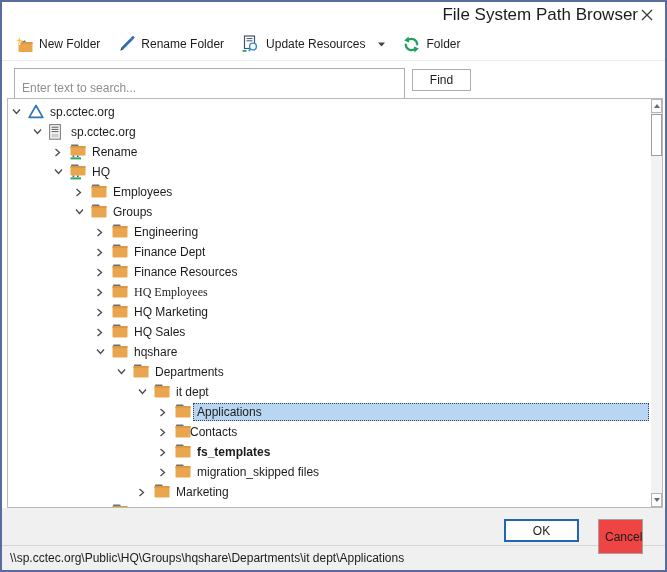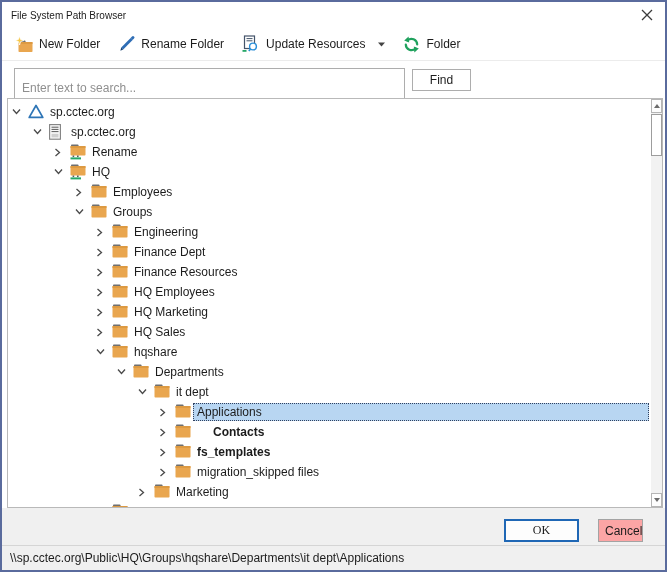--- a/index.html
+++ b/index.html
@@ -4,21 +4,21 @@
 <style>
   html,body{margin:0;padding:0;background:#cfcfcf;}
   .window{
     width:667px;height:572px;box-sizing:border-box;
     border:2px solid #5a6b9d;background:#ffffff;
     display:flex;flex-direction:column;position:relative;
     font-family:"Liberation Sans",sans-serif;font-size:12px;color:#1c1c1c;
   }
   
   .titlebar{flex:0 0 26px;display:flex;align-items:center;padding:0 9px;background:#ffffff;}
-  .title{flex:1;font-size:10px;}
+  .title{flex:1;font-size:17px;text-align:right;}
   .close-btn{width:18px;height:18px;display:flex;align-items:center;justify-content:center;}
   
   .toolbar{flex:0 0 32px;display:flex;align-items:center;padding:0 3px;background:#ffffff;border-bottom:1px solid #ececec;}
   .tb-btn{display:flex;align-items:center;gap:6px;padding:3px 9px;white-space:nowrap;}
   .tb-caret{margin-left:7px;display:flex;align-items:center;}
   
   .search-panel{flex:0 0 37px;position:relative;background:#ffffff;}
   .search-input{position:absolute;left:12px;top:7px;width:391px;height:40px;box-sizing:border-box;
     border:1px solid #adadad;padding:0 7px;font-family:"Liberation Sans",sans-serif;font-size:12px;color:#1c1c1c;outline:none;}
   .search-input::placeholder{color:#8f8f8f;}
@@ -36,23 +36,23 @@
   .sb-btn{position:absolute;left:0;width:11px;height:14px;background:#fdfdfd;border:1px solid #b5b5b5;box-sizing:border-box;
     display:flex;align-items:center;justify-content:center;}
   .sb-up{top:0;}
   .sb-down{bottom:0;}
   .tri-up{width:0;height:0;border-left:3px solid transparent;border-right:3px solid transparent;border-bottom:4px solid #6b6b6b;}
   .tri-down{width:0;height:0;border-left:3px solid transparent;border-right:3px solid transparent;border-top:4px solid #6b6b6b;}
   .sb-thumb{position:absolute;left:0;top:15px;width:11px;height:42px;background:#ffffff;border:1px solid #9d9d9d;box-sizing:border-box;}
   
   .footer{flex:0 0 37px;background:#f0f0f0;position:relative;}
   .ok-btn{position:absolute;left:502px;top:11px;width:75px;height:23px;box-sizing:border-box;
-    border:2px solid #1f67b5;background:#fdfdfd;font-family:Liberation Serif, serif;font-size:12px;color:#1c1c1c;}
-  .cancel-btn{position:absolute;left:596px;top:11px;width:45px;height:23px;box-sizing:border-box;
-    border:1px solid #a3a3a3;background:#fca5a5;font-family:"Liberation Sans",sans-serif;font-size:12px;color:#1c1c1c;}
+    border:2px solid #1f67b5;background:#fdfdfd;font-family:Liberation Sans, sans-serif;font-size:12px;color:#1c1c1c;}
+  .cancel-btn{position:absolute;left:596px;top:11px;width:45px;height:35px;box-sizing:border-box;
+    border:1px solid #a3a3a3;background:#ef4444;font-family:"Liberation Sans",sans-serif;font-size:12px;color:#1c1c1c;}
   
   .statusbar{flex:0 0 24px;background:#f0f0f0;border-top:1px solid #d5d5d5;display:flex;align-items:center;padding:0 8px;}
   .status-path{white-space:nowrap;}
 </style>
 </head>
 <body>
 
 <div class="window">
 
   <div class="titlebar">
@@ -175,21 +175,21 @@
             <polyline points="1.5,1 5.5,4.5 1.5,8" fill="none" stroke="#4a4a4a" stroke-width="1.3"></polyline>
           </svg>
         </span>
         <span class="node-icon" style="left: 167px;">
           <svg width="16" height="14" viewBox="0 0 16 14">
             <rect x="1" y="0.5" width="7.5" height="4" rx="0.8" fill="#6f6f6f"></rect>
             <rect x="0.5" y="2" width="15" height="11.5" rx="0.8" fill="#e9a64f"></rect>
             <rect x="0.5" y="2" width="15" height="2" fill="#dd9a42"></rect>
           </svg>
         </span>
-        <span class="node-label" style="left: 201px; font-weight: bold;">Contacts</span>
+        <span class="node-label" style="left: 178px;">Contacts</span>
       </div>
       <div class="tree-row" style="top: 303px;">
         <span class="chevron" style="left: 151px;">
           <svg width="8" height="9" viewBox="0 0 8 9">
             <polyline points="1.5,1 5.5,4.5 1.5,8" fill="none" stroke="#4a4a4a" stroke-width="1.3"></polyline>
           </svg>
         </span>
         <span class="node-icon" style="left: 167px;">
           <svg width="16" height="14" viewBox="0 0 16 14">
             <rect x="1" y="0.5" width="7.5" height="4" rx="0.8" fill="#6f6f6f"></rect>
@@ -267,21 +267,21 @@
         </span>
         <span class="node-icon" style="left: 104px;">
           <svg width="16" height="14" viewBox="0 0 16 14">
             <rect x="1" y="0.5" width="7.5" height="4" rx="0.8" fill="#6f6f6f"></rect>
             <rect x="0.5" y="2" width="15" height="11.5" rx="0.8" fill="#e9a64f"></rect>
             <rect x="0.5" y="2" width="15" height="2" fill="#dd9a42"></rect>
           </svg>
         </span>
         <span class="node-label" style="left: 122px;">HQ Marketing</span>
       </div>
-      <div class="tree-row" style="top: 183px;">
+      <div class="tree-row" style="top: 183px; font-family: Liberation Serif, serif;">
         <span class="chevron" style="left: 88px;">
           <svg width="8" height="9" viewBox="0 0 8 9">
             <polyline points="1.5,1 5.5,4.5 1.5,8" fill="none" stroke="#4a4a4a" stroke-width="1.3"></polyline>
           </svg>
         </span>
         <span class="node-icon" style="left: 104px;">
           <svg width="16" height="14" viewBox="0 0 16 14">
             <rect x="1" y="0.5" width="7.5" height="4" rx="0.8" fill="#6f6f6f"></rect>
             <rect x="0.5" y="2" width="15" height="11.5" rx="0.8" fill="#e9a64f"></rect>
             <rect x="0.5" y="2" width="15" height="2" fill="#dd9a42"></rect>

